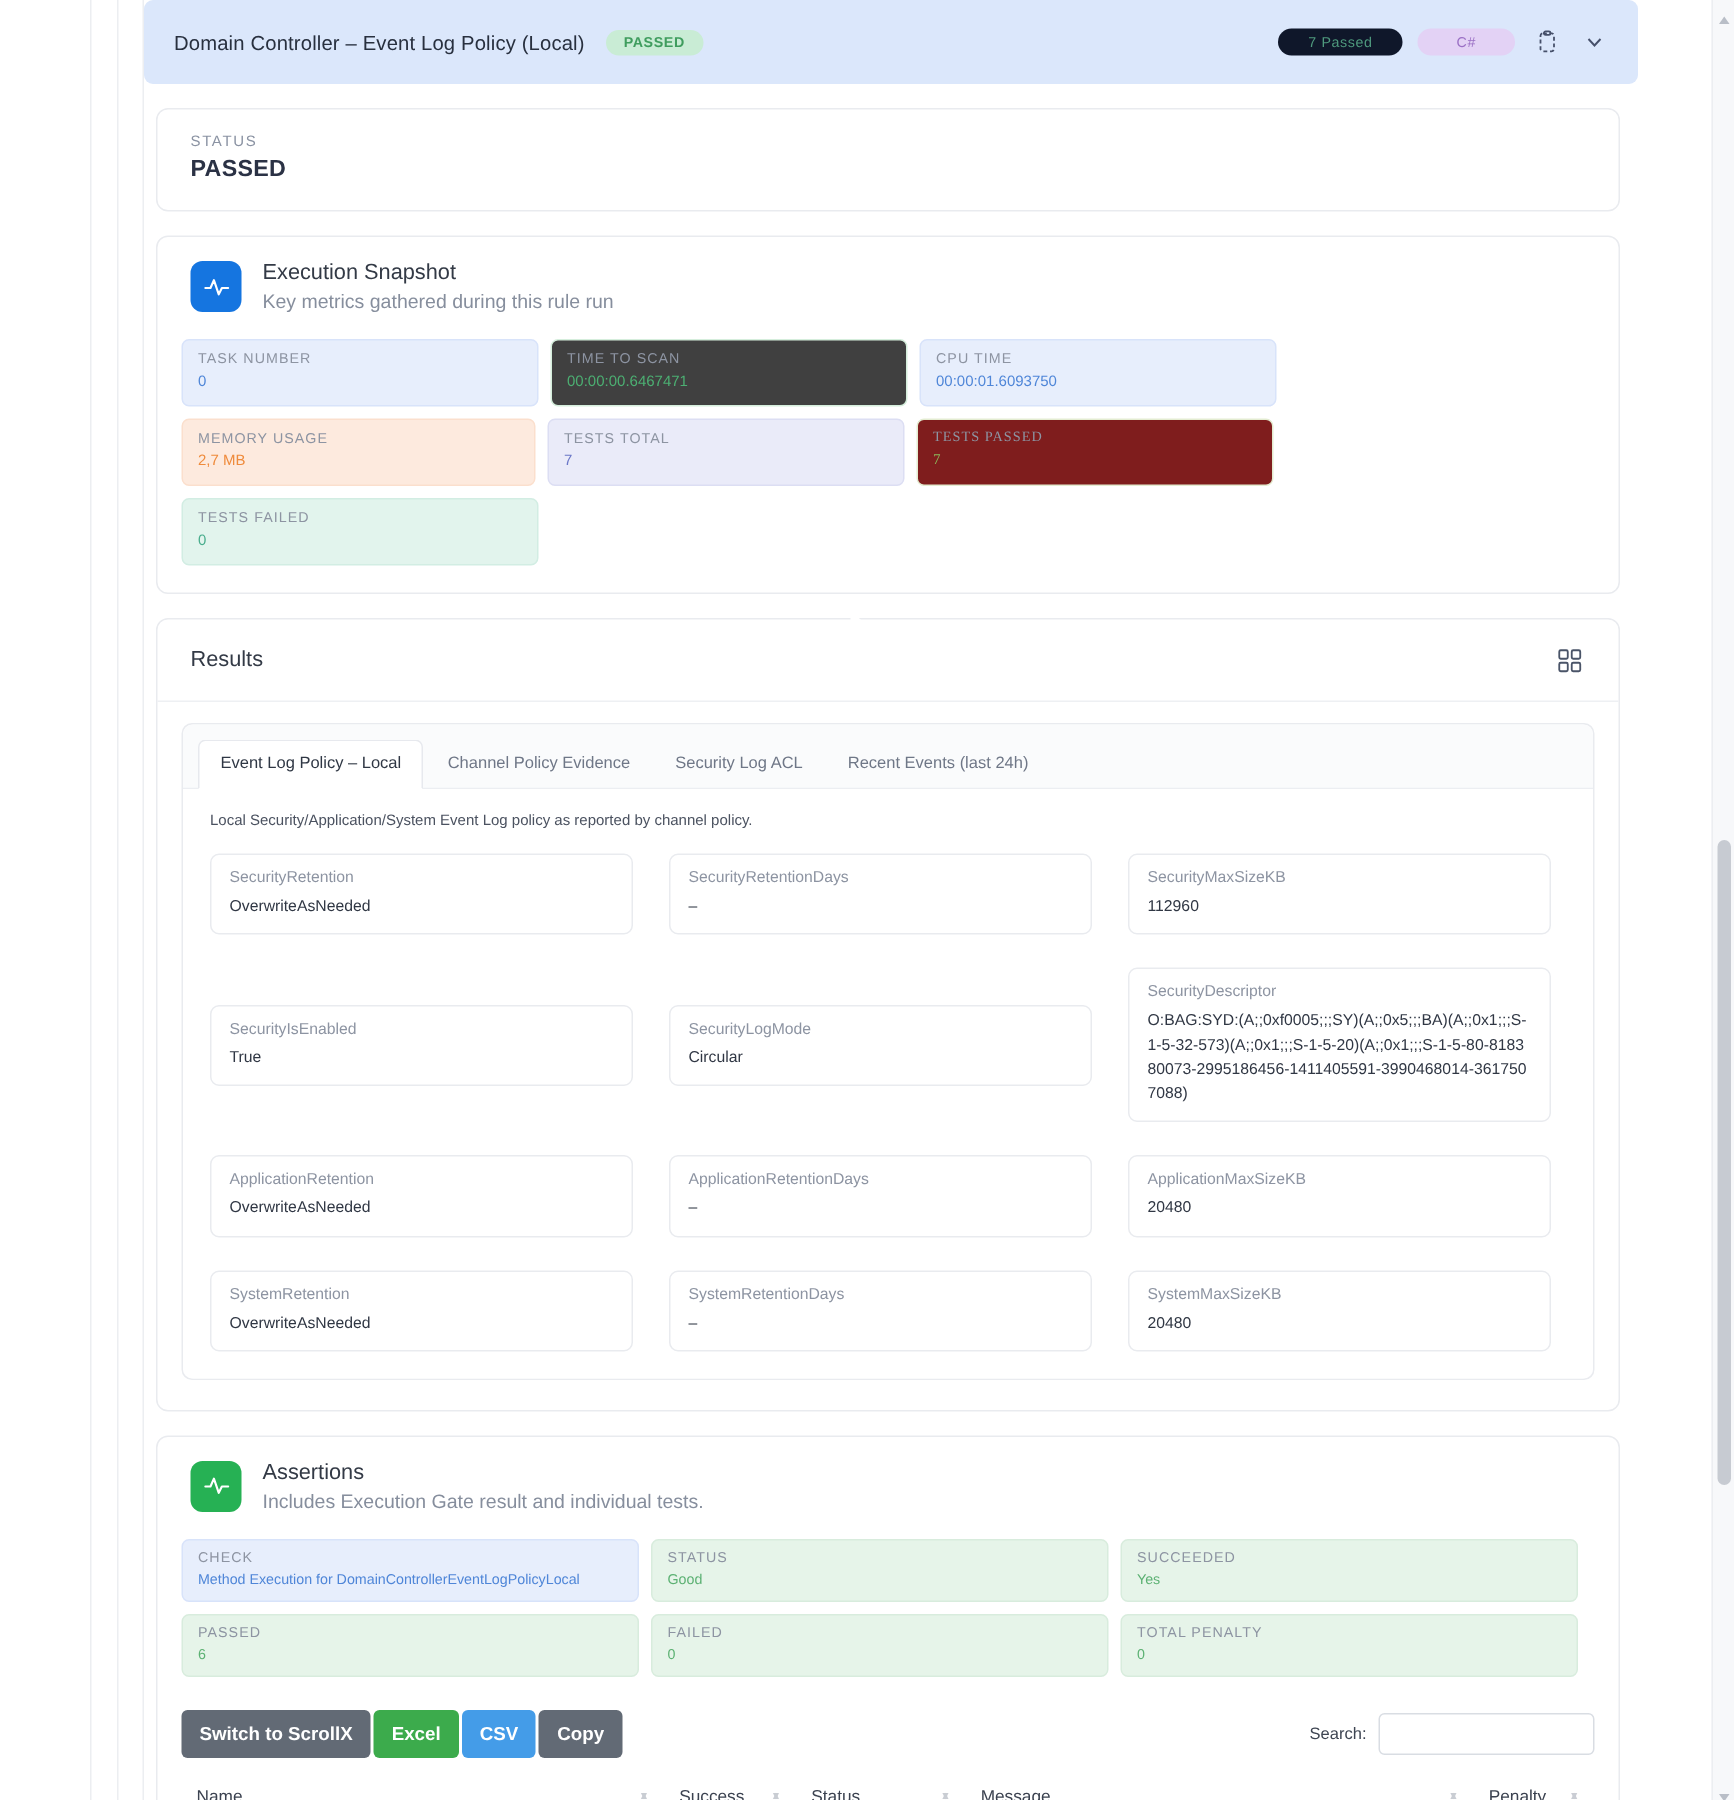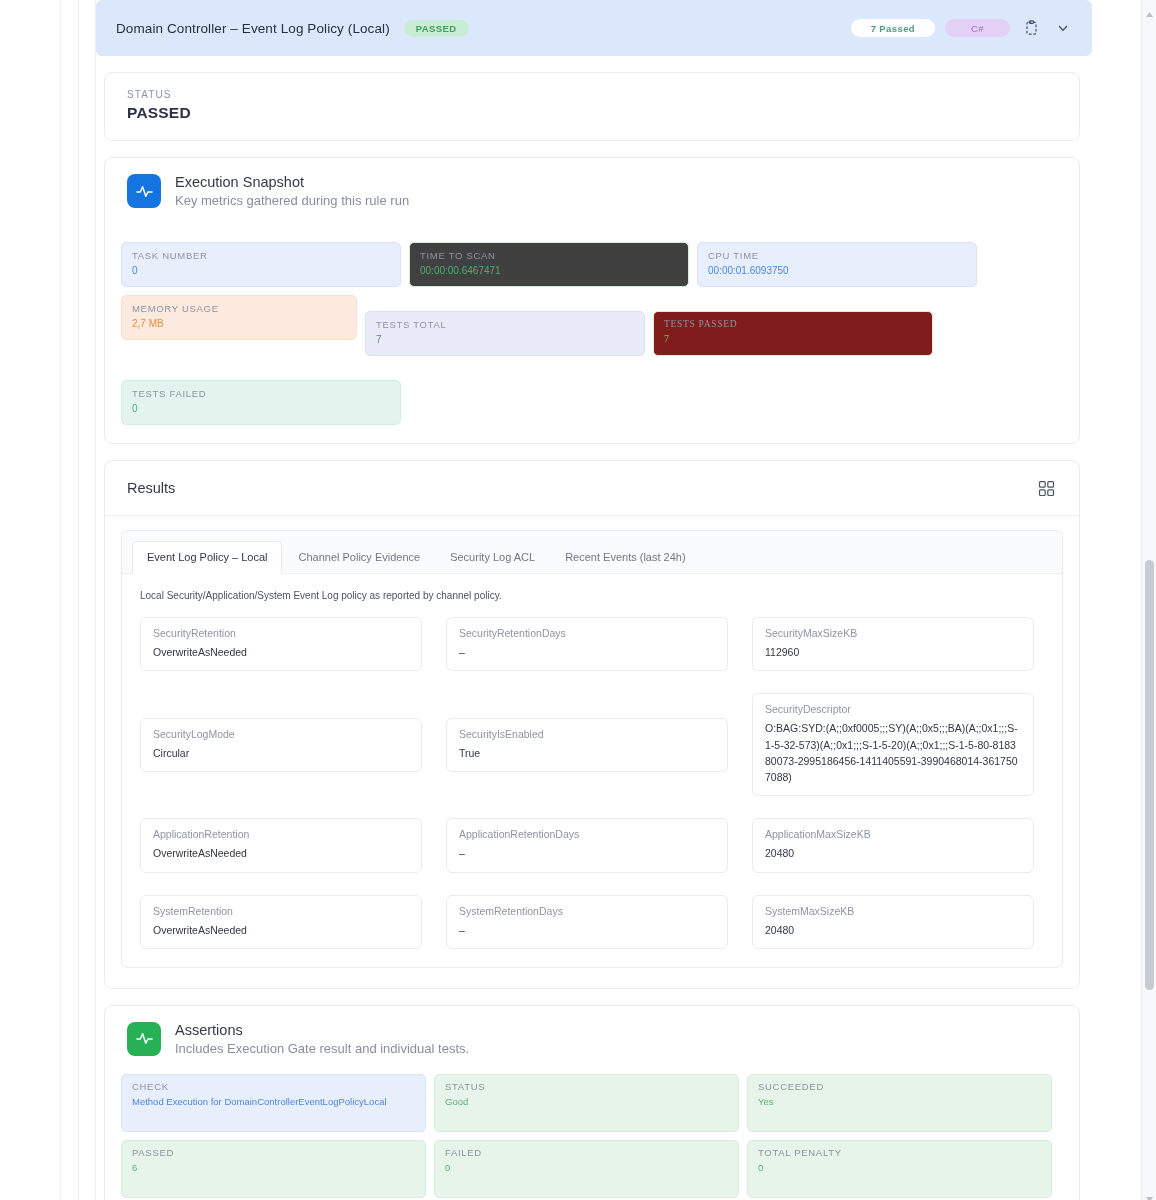--- a/index.html
+++ b/index.html
@@ -43,21 +43,21 @@
     font-size: 13.5px; color: #28303f; font-weight: 400;
     letter-spacing: .1px;
   }
   .pill {
     display: inline-flex; align-items: center; justify-content: center;
     height: 17px; padding: 0 12px; border-radius: 9px;
     font-size: 9.5px; letter-spacing: .4px; font-weight: 700;
   }
   .pill-passed { background: #c9ecd5; color: #3f9d5e; margin-left: 14px; }
   .header-right { margin-left: auto; display: flex; align-items: center; gap: 10px; }
-  .pill-count { background: #ffffff; color: #4f9a7e; font-weight: 700; font-size: 9.5px; height: 18px; padding: 0 20px; border-radius: 9px; }
+  .pill-count { background: #0f172a; color: #4f9a7e; font-weight: 400; font-size: 9.5px; height: 18px; padding: 0 20px; border-radius: 9px; }
   .pill-lang  { background: #e3d2f5; color: #9a6fc4; font-weight: 400; font-size: 9.5px; height: 18px; padding: 0 26px; border-radius: 9px; }
   .icon-btn { width: 22px; height: 22px; display: flex; align-items: center; justify-content: center; cursor: pointer; }
 
   
   .card {
     background: #ffffff;
     border: 1px solid #e9ebef;
     border-radius: 8px;
     width: 976px;
     margin: 16px 0 0 8px;
@@ -92,21 +92,21 @@
   .t-green  { background: #404040; border-color: #d5eedc; }
   .t-green  .tile-value { color: #4caf72; }
   .t-orange { background: #fdeade; border-color: #fbdfcd; }
   .t-orange .tile-value { color: #ef8b3c; }
   .t-lav    { background: #eaebf9; border-color: #dcdef3; }
   .t-lav    .tile-value { color: #6b77c8; }
   .t-lime   { background: #7f1d1d; border-color: #e3ecd1; font-family: Liberation Serif, serif; }
   .t-lime   .tile-value { color: #8cba5b; }
   .t-teal   { background: #e2f4ed; border-color: #d2ede3; }
   .t-teal   .tile-value { color: #49ad8d; }
-  .w-238 { width: 280px; margin-top: 16px; }
+  .w-238 { width: 238px; }
   .w-236 { width: 236px; }
 
   
   .results-head {
     display: flex; align-items: center; justify-content: space-between;
     padding: 16px 22px 16px 22px;
     border-bottom: 1px solid #eef0f3;
   }
   .results-title { font-size: 14.5px; color: #333a46; }
   .results-body { padding: 14px 16px 20px 16px; }
@@ -135,21 +135,21 @@
     border: 1px solid #e9ebef; border-radius: 6px;
     padding: 9px 12px 10px 12px;
     background: #ffffff;
   }
   .fcard.tall { min-height: 72px; }
   .fkey { font-size: 10.5px; color: #8d94a2; }
   .fval { font-size: 10.5px; color: #303744; margin-top: 5px; line-height: 1.55; word-break: break-all; }
 
   
   .a-tiles { display: flex; flex-wrap: wrap; gap: 8px; padding: 4px 16px 14px 16px; }
-  .a-tile { width: 305px; height: 58px; border-radius: 5px; padding: 6px 10px 0 10px; border: 1px solid transparent; }
+  .a-tile { width: 305px; height: 42px; border-radius: 5px; padding: 6px 10px 0 10px; border: 1px solid transparent; }
   .a-label { font-size: 9.5px; letter-spacing: .7px; color: #8d94a2; text-transform: uppercase; }
   .a-value { font-size: 9.5px; margin-top: 4px; }
   .a-blue  { background: #e7eefc; border-color: #d8e3fa; }
   .a-blue  .a-value { color: #4f86d8; }
   .a-green { background: #e6f4e9; border-color: #d8ecdd; }
   .a-green .a-value { color: #5cb173; }
 
   
   .toolbar { display: flex; align-items: center; padding: 8px 16px 10px 16px; }
   .btn {
@@ -307,26 +307,26 @@
                 </div>
                 <div class="fcard">
                   <div class="fkey">SecurityRetentionDays</div>
                   <div class="fval">–</div>
                 </div>
                 <div class="fcard">
                   <div class="fkey">SecurityMaxSizeKB</div>
                   <div class="fval">112960</div>
                 </div>
                 <div class="fcard">
+                  <div class="fkey">SecurityIsEnabled</div>
+                  <div class="fval">True</div>
+                </div>
+                <div class="fcard">
                   <div class="fkey">SecurityLogMode</div>
                   <div class="fval">Circular</div>
-                </div>
-                <div class="fcard">
-                  <div class="fkey">SecurityIsEnabled</div>
-                  <div class="fval">True</div>
                 </div>
                 <div class="fcard tall">
                   <div class="fkey">SecurityDescriptor</div>
                   <div class="fval">O:BAG:SYD:(A;;0xf0005;;;SY)(A;;0x5;;;BA)(A;;0x1;;;S-1-5-32-573)(A;;0x1;;;S-1-5-20)(A;;0x1;;;S-1-5-80-818380073-2995186456-1411405591-3990468014-3617507088)</div>
                 </div>
                 <div class="fcard">
                   <div class="fkey">ApplicationRetention</div>
                   <div class="fval">OverwriteAsNeeded</div>
                 </div>
                 <div class="fcard">
@@ -388,20 +388,32 @@
           <div class="a-tile a-green">
             <div class="a-label">FAILED</div>
             <div class="a-value">0</div>
           </div>
           <div class="a-tile a-green">
             <div class="a-label">TOTAL PENALTY</div>
             <div class="a-value">0</div>
           </div>
         </div>
 
+      <div class="toolbar">
+        <div class="btn-group">
+          <button class="btn btn-gray">Switch to ScrollX</button>
+          <button class="btn btn-green">Excel</button>
+          <button class="btn btn-blue">CSV</button>
+          <button class="btn btn-gray">Copy</button>
+        </div>
+        <div class="search-wrap">
+          <span class="search-label">Search:</span>
+          <input class="search-input" type="text" placeholder="" style="">
+        </div>
+      </div>
 
       <div class="table-wrap">
         <table class="tbl">
           <thead>
             <tr id="tbl-head-row">
                 <th style="width: 285px;">
                   <span class="th-inner">
                     <span>Name</span>
                     <span class="sorter">
                       <i>▲</i>

